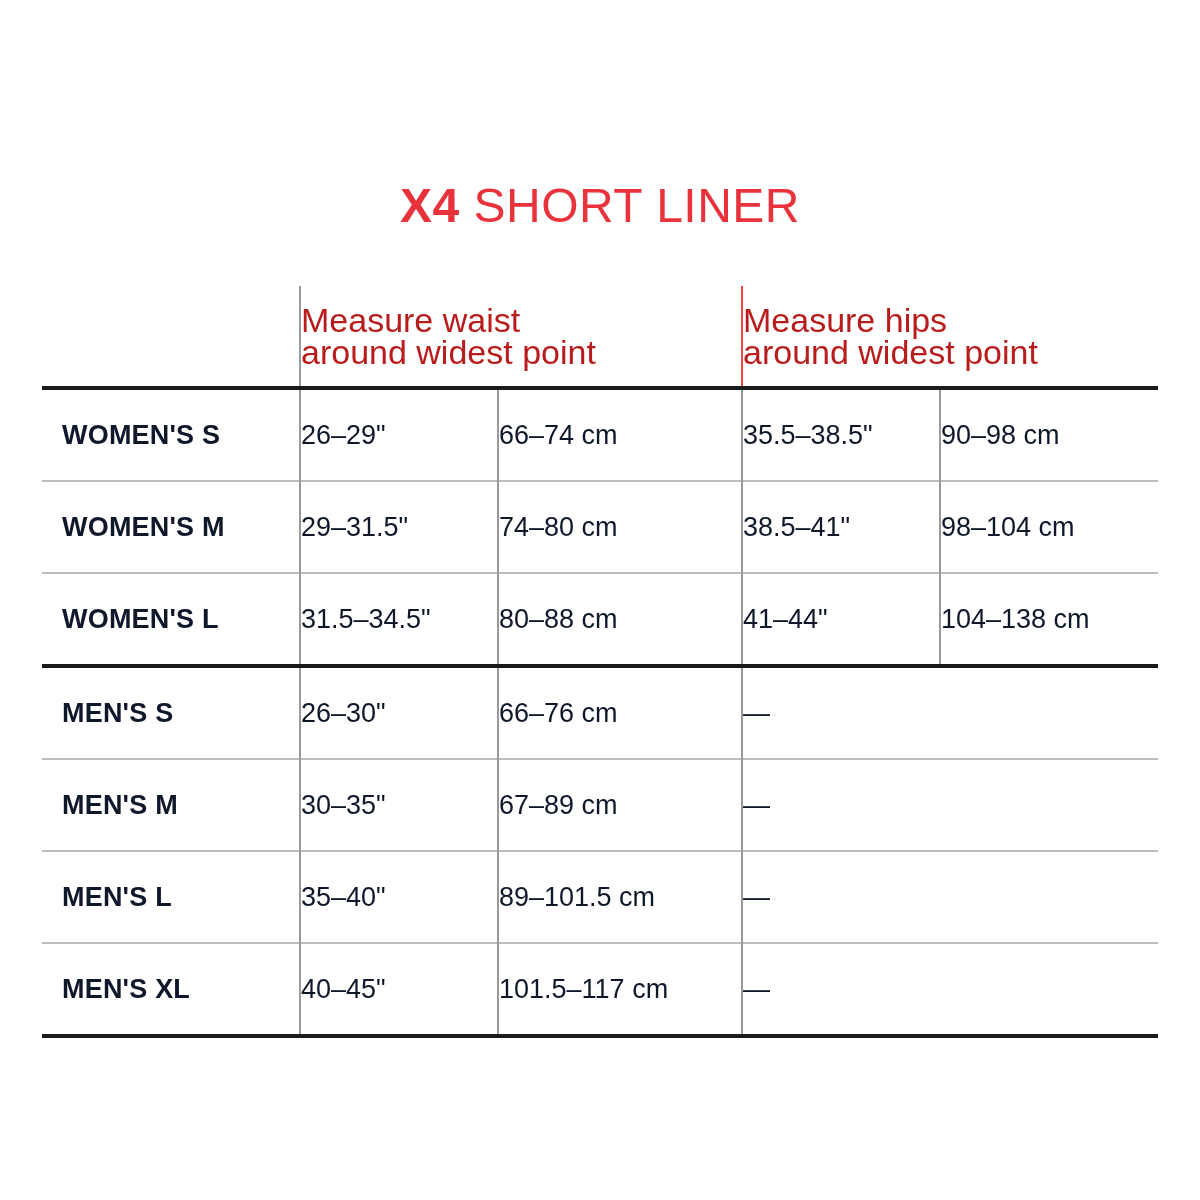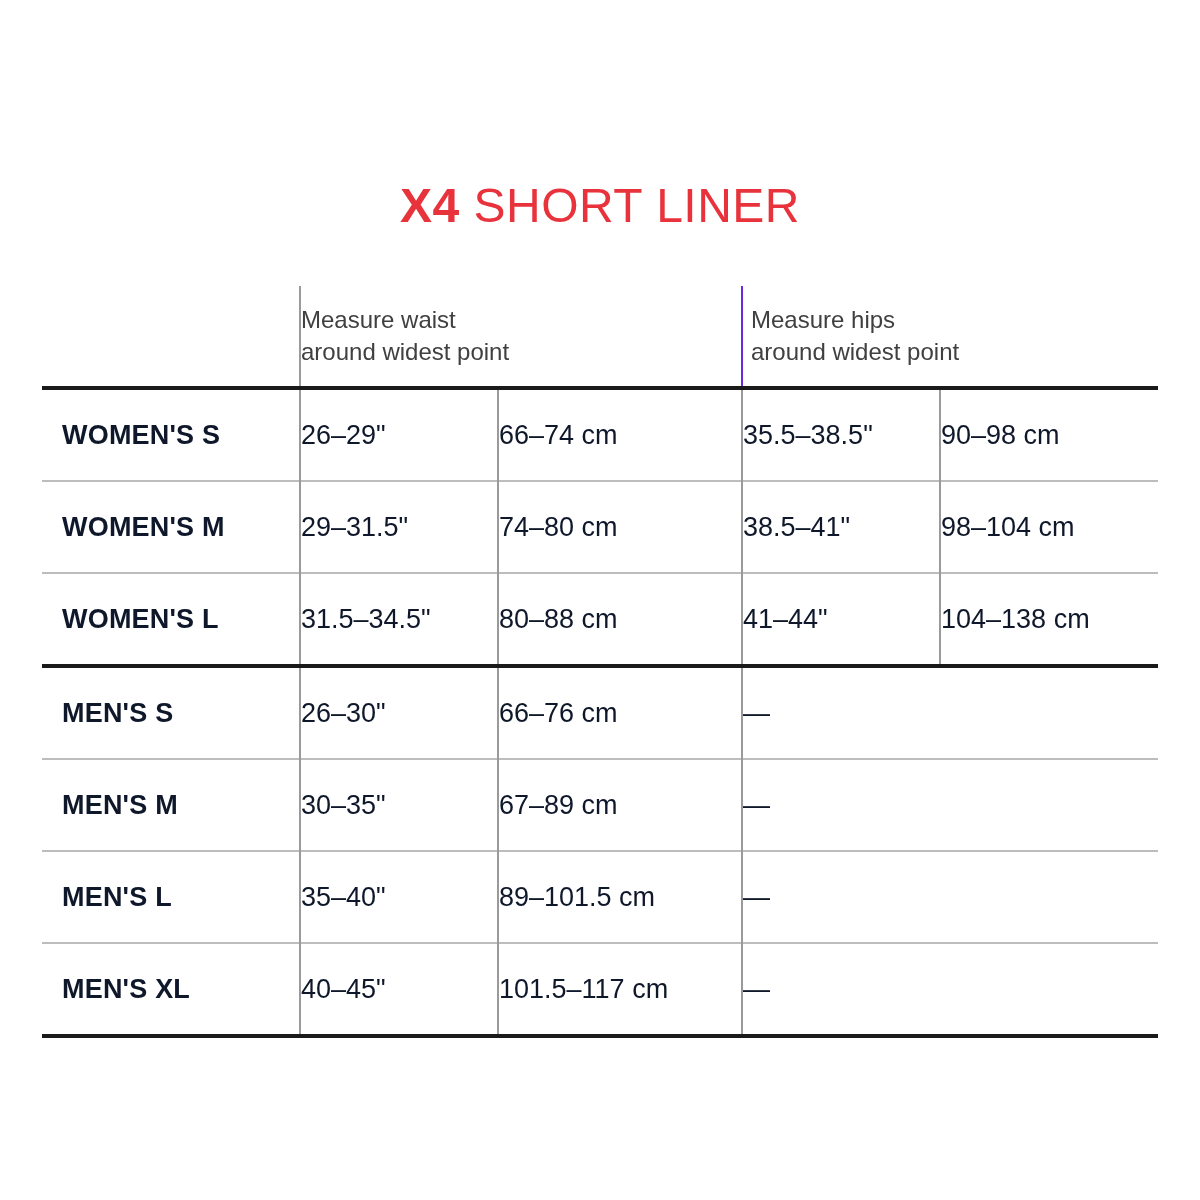--- a/index.html
+++ b/index.html
@@ -63,32 +63,32 @@
   
   col.c-size { width: 258px; }
   col.c-waist-in { width: 198px; }
   col.c-waist-cm { width: 244px; }
   col.c-hips-in { width: 198px; }
   col.c-hips-cm { width: 218px; }
 
   
   .hdr-row td {
     height: 100px;
-    font-size: 24px;
+    font-size: 34px;
     line-height: 32px;
-    color: #404040;
+    color: #b91c1c;
     padding-left: 22px;
     padding-bottom: 4px;
     vertical-align: top;
     padding-top: 12px;
   }
   .hdr-row td.blank { padding: 0; }
 
   .hdr-row td.h-waist { border-left: 2px solid #9a9a9a; }
-  .hdr-row td.h-hips { border-left: 2px solid #6d28d9; padding-left: 8px; }
+  .hdr-row td.h-hips { border-left: 2px solid #ef4444; }
 
   .row td {
     height: 90px;
     font-size: 27px;
     color: #0f172a;
     padding-left: 22px;
   }
 
   .row td.sz {
     font-weight: bold;

